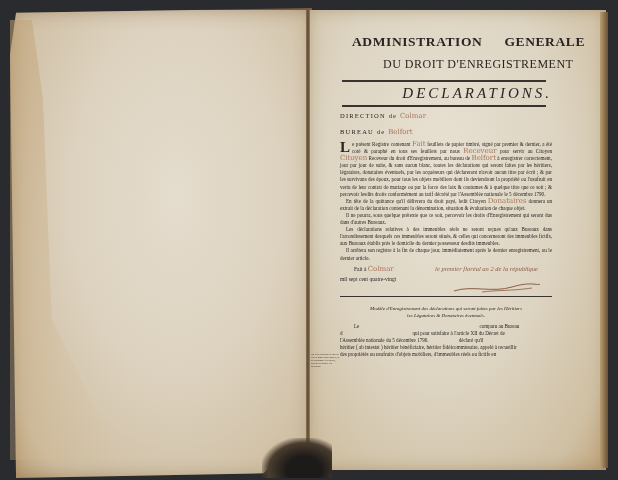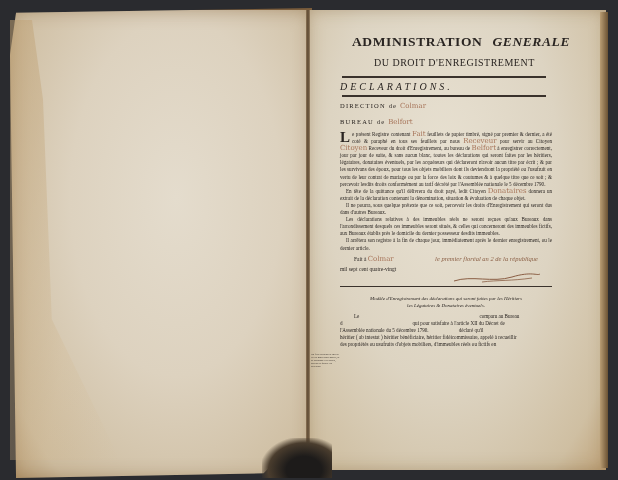--- a/index.html
+++ b/index.html
@@ -21,24 +21,24 @@
     left:308px; top:10px; width:298px; height:460px;
     background: radial-gradient(ellipse at 45% 35%, #e8e1d2 0%, #ddd4c2 50%, #cfbfa2 85%, #bfa37a 100%);
     box-shadow: inset 0 0 16px rgba(120,85,40,.35);
   }
   .right-edge { position:absolute; left:600px; top:12px; width:8px; height:456px; background:linear-gradient(90deg,#b99d73,#6b5233); }
   .gutter { position:absolute; left:306px; top:10px; width:4px; height:445px; background:linear-gradient(90deg,#8d7556,#5a4630,#9a8466); }
   .burn { position:absolute; left:262px; top:438px; width:70px; height:40px; background:radial-gradient(ellipse at 60% 80%, #1d1b1a 30%, #4a3d2e 60%, transparent 75%); }
 
   .content { position:absolute; left:340px; top:34px; width:212px; color:#2a2522; }
   .title { font-size:13.5px; font-weight:bold; letter-spacing:.6px; white-space:nowrap; margin-left:12px; }
-  .title .g { margin-left:10px;font-style:italic; }
-  .subtitle { font-size:10px; letter-spacing:.5px; margin:7px 0 0 34px; white-space:nowrap; }
+  .title .g { margin-left:22px; }
+  .subtitle { font-size:12px; letter-spacing:.5px; margin:7px 0 0 43px; white-space:nowrap; }
   .rule { height:2px; background:#3a322c; margin:8px 0 0 2px; width:204px; }
-  .decl { font-size:10px; font-style:italic; letter-spacing:3px; text-align:left; margin-top:3px; }
+  .decl { font-size:15px; font-style:italic; letter-spacing:3px; text-align:right; margin-top:3px; }
   .rule2 { height:2px; background:#3a322c; margin:3px 0 0 2px; width:204px; }
   .dir { font-size:6.5px; letter-spacing:1.2px; margin-top:5px; white-space:nowrap; }
   .hand { font-family:"DejaVu Serif",serif; color:#a7755a; font-size:7px; letter-spacing:0; }
   .body-text { font-size:5.1px; line-height:7.1px; text-align:justify; margin-top:5px; }
   .body-text p { margin:0; text-indent:6px; }
   .body-text p.first { text-indent:0; }
   .dropcap { font-size:15px; font-weight:bold; float:left; line-height:12px; margin-right:2px; }
   .sig { color:#8a5e44; font-style:italic; font-size:6.5px; }
   .fait { font-size:5.5px; margin-top:3px; white-space:nowrap; }
   .modele { font-size:5px; font-style:italic; text-align:center; margin-top:8px; line-height:7px; }

